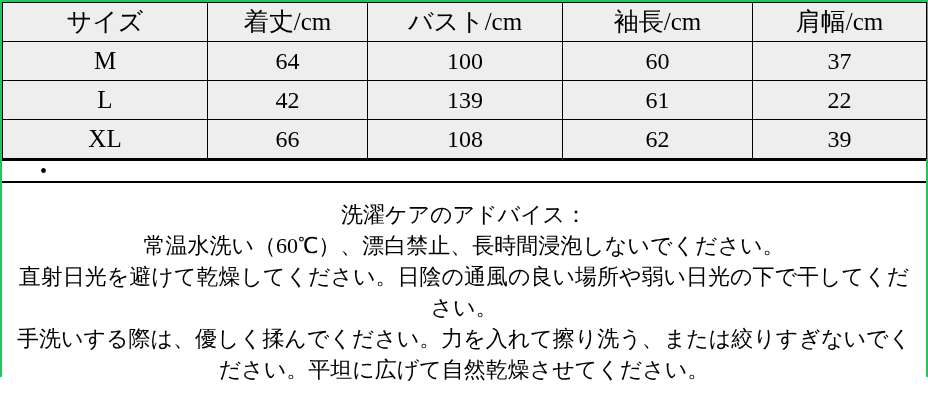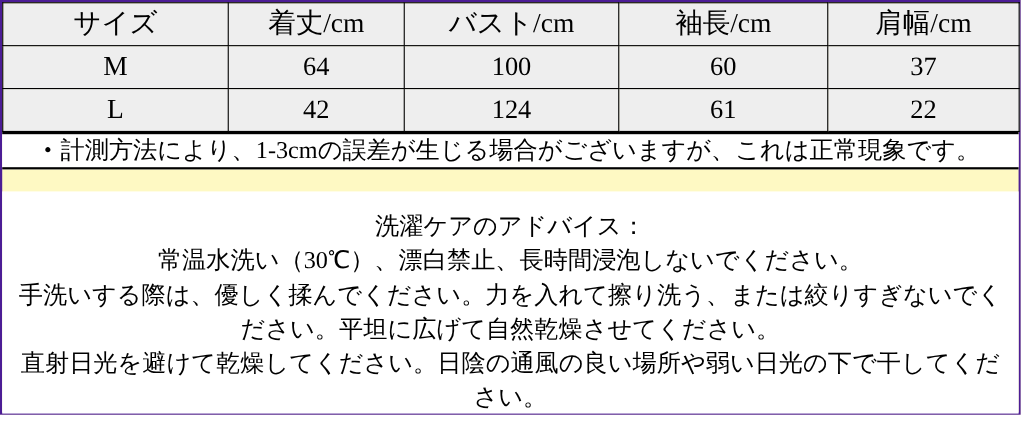--- a/index.html
+++ b/index.html
@@ -11,24 +11,24 @@
     height: 407px;
     background: #ffffff;
     font-family: "Liberation Serif", serif;
     color: #000000;
     overflow: hidden;
   }
   .sheet {
     width: 928px;
     height: 377px;
     box-sizing: border-box;
-    border: 2px solid #4c1d95;
+    border: 2px solid #22c55e;
     display: flex;
     flex-direction: column;
-    background: #fef9c3;
+    background: #86efac;
   }
   table.size-table {
     width: 100%;
     border-collapse: collapse;
     table-layout: fixed;
   }
   table.size-table th,
   table.size-table td {
     border: 1px solid #000000;
     text-align: center;
@@ -78,21 +78,20 @@
   }
   .care-block {
     flex: 1;
     display: flex;
     flex-direction: column;
     align-items: center;
     justify-content: flex-start;
     padding-top: 16px;
     box-sizing: border-box;
     background: #ffffff;
-    margin-top: 20px;
   }
   .care-line {
     font-size: 22px;
     line-height: 31px;
     text-align: center;
     font-family: "Liberation Serif", serif;
     width: 900px;
   }
   .care-line.wrap {
     text-align: center;
@@ -124,32 +123,38 @@
       <tr>
         <td class="sizecol">M</td>
         <td>64</td>
         <td>100</td>
         <td>60</td>
         <td>37</td>
       </tr>
       <tr>
         <td class="sizecol">L</td>
         <td>42</td>
-        <td>124</td>
+        <td>139</td>
         <td>61</td>
         <td>22</td>
+      </tr>
+      <tr>
+        <td class="sizecol">XL</td>
+        <td>66</td>
+        <td>108</td>
+        <td>62</td>
+        <td>39</td>
       </tr>
     </tbody>
   </table>
 
   <div class="note-row">
     <span class="bullet">•</span>
-    <span class="note-text">計測方法により、1-3cmの誤差が生じる場合がございますが、これは正常現象です。</span>
   </div>
 
   <div class="care-block">
     <div class="care-line">洗濯ケアのアドバイス：</div>
-    <div class="care-line">常温水洗い（30℃）、漂白禁止、長時間浸泡しないでください。</div>
+    <div class="care-line">常温水洗い（60℃）、漂白禁止、長時間浸泡しないでください。</div>
+    <div class="care-line wrap">直射日光を避けて乾燥してください。日陰の通風の良い場所や弱い日光の下で干してください。</div>
     <div class="care-line wrap">手洗いする際は、優しく揉んでください。力を入れて擦り洗う、または絞りすぎないでください。平坦に広げて自然乾燥させてください。</div>
-    <div class="care-line wrap">直射日光を避けて乾燥してください。日陰の通風の良い場所や弱い日光の下で干してください。</div>
   </div>
 
 </div>
 
 </body></html>

